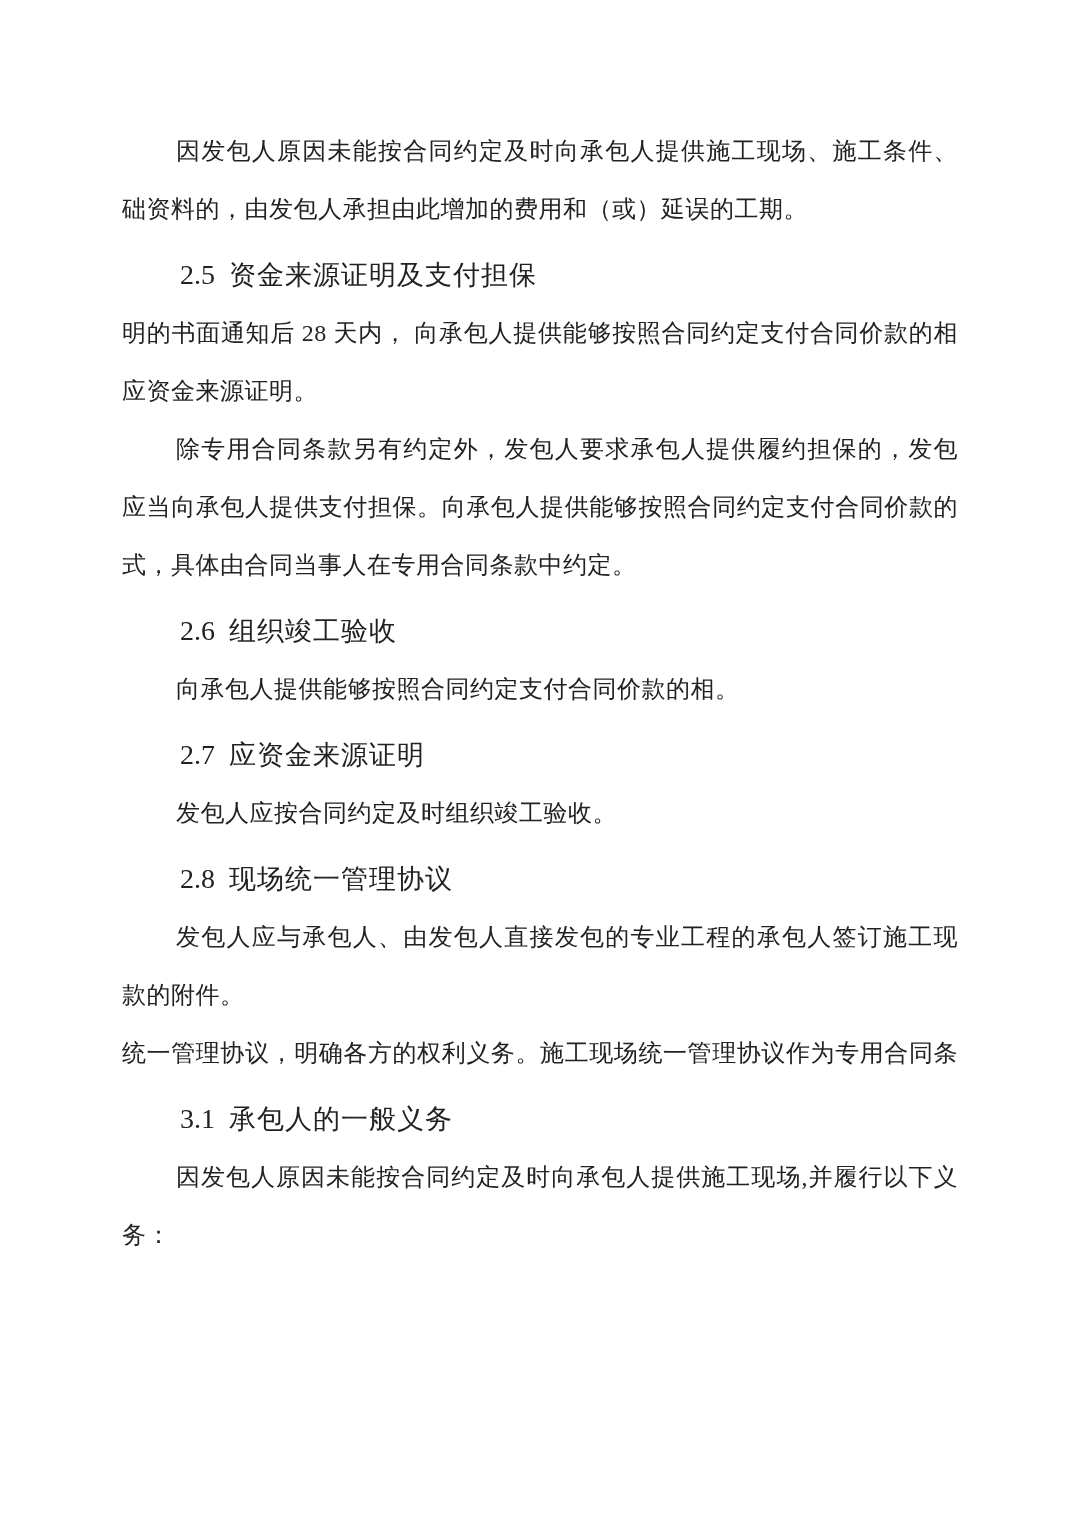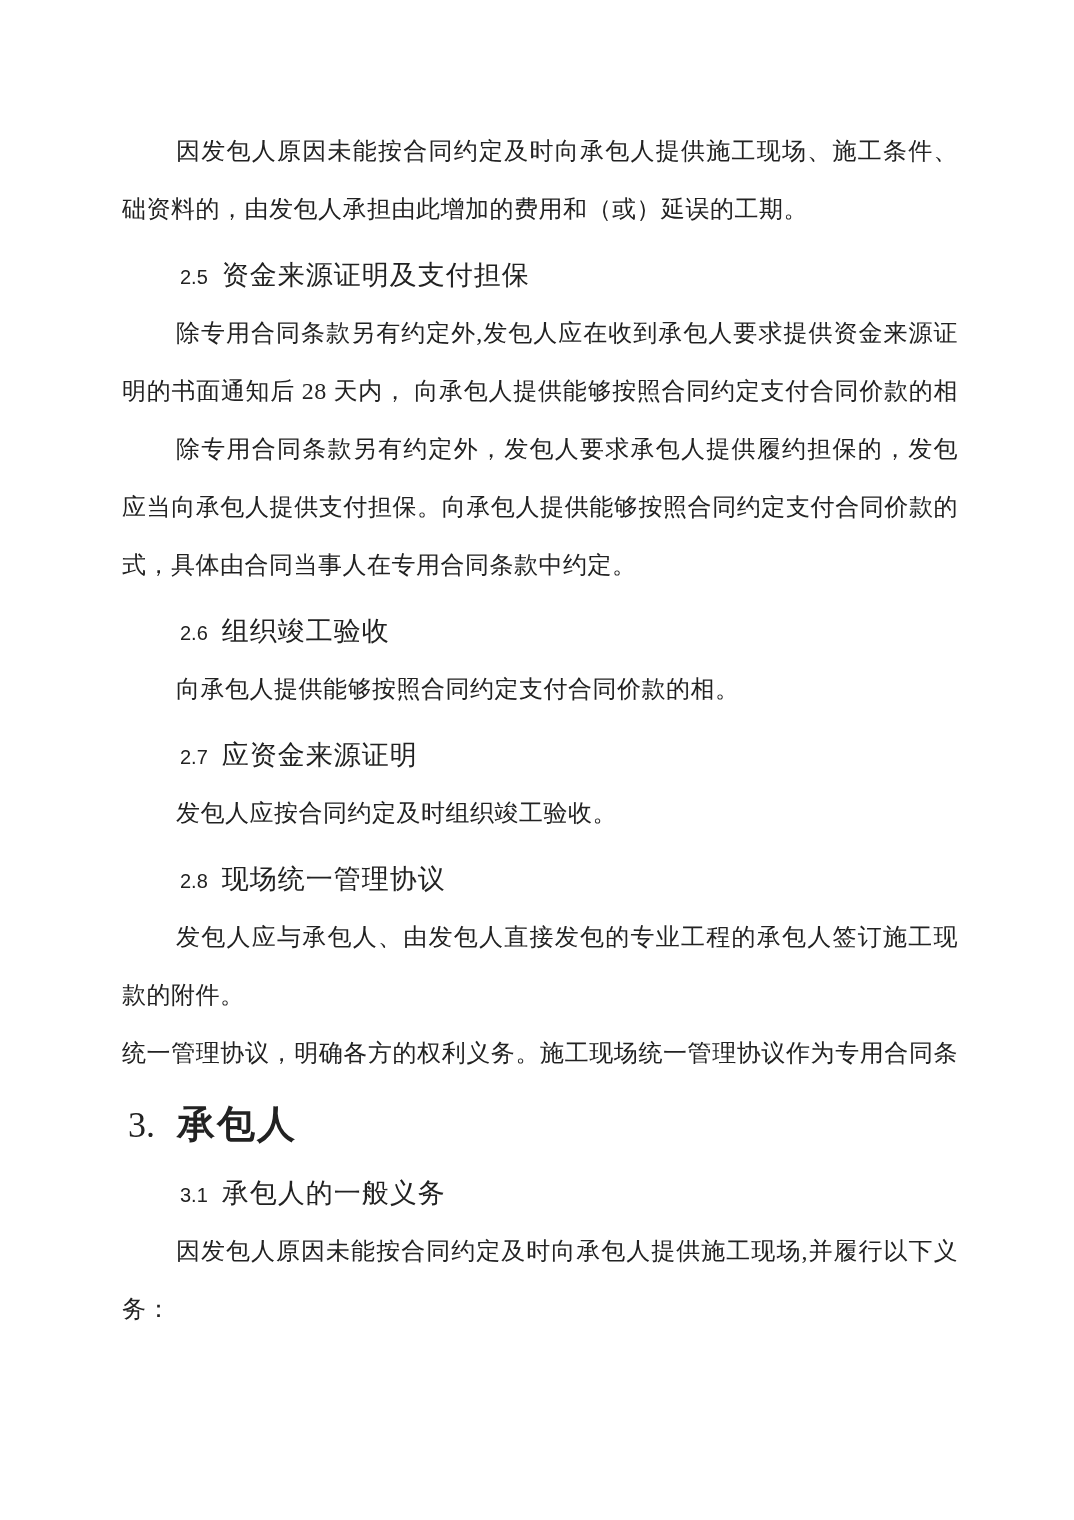--- a/index.html
+++ b/index.html
@@ -31,22 +31,22 @@
   .para .line.first { text-indent: 54px; }
   .para .line.end { text-align: center; text-align-last: left; }
   
   .h2 {
     margin: 8px 0 0 58px;
     line-height: 58px;
     height: 58px;
     white-space: nowrap;
   }
   .h2 .num {
-    font-family: Liberation Sans, sans-serif;
-    font-size: 20px;
+    font-family: Liberation Serif, serif;
+    font-size: 28px;
     margin-right: 14px;
     margin-top: 20px;
   }
   .h2 .ttl {
     font-size: 27px;
     letter-spacing: 1px;
   }
   
   .h1 {
     margin: 10px 0 0 6px;
@@ -69,42 +69,41 @@
 <body>
 
 <div class="page" style="background: rgb(255, 255, 255); color: rgb(34, 34, 34);">
   <div class="content">
       <div class="para">
         <div class="line first">因发包人原因未能按合同约定及时向承包人提供施工现场、施工条件、基</div>
         <div class="line end">础资料的，由发包人承担由此增加的费用和（或）延误的工期。</div>
       </div>
       <div class="h2"><span class="num">2.5</span><span class="ttl">资金来源证明及支付担保</span></div>
       <div class="para">
-        <div class="line first">除专用合同条款另有约定外,发包人应在收到承包人要求提供资金来源证</div>
         <div class="line">明的书面通知后 28 天内， 向承包人提供能够按照合同约定支付合同价款的相</div>
+        <div class="line end">应资金来源证明。</div>
       </div>
       <div class="para">
         <div class="line first">除专用合同条款另有约定外，发包人要求承包人提供履约担保的，发包人</div>
         <div class="line">应当向承包人提供支付担保。向承包人提供能够按照合同约定支付合同价款的相</div>
         <div class="line end">式，具体由合同当事人在专用合同条款中约定。</div>
       </div>
       <div class="h2"><span class="num">2.6</span><span class="ttl">组织竣工验收</span></div>
       <div class="para">
         <div class="line first end">向承包人提供能够按照合同约定支付合同价款的相。</div>
       </div>
       <div class="h2"><span class="num">2.7</span><span class="ttl">应资金来源证明</span></div>
       <div class="para">
         <div class="line first end">发包人应按合同约定及时组织竣工验收。</div>
       </div>
       <div class="h2"><span class="num">2.8</span><span class="ttl">现场统一管理协议</span></div>
       <div class="para">
         <div class="line first">发包人应与承包人、由发包人直接发包的专业工程的承包人签订施工现场</div>
         <div class="line end">款的附件。</div>
         <div class="line">统一管理协议，明确各方的权利义务。施工现场统一管理协议作为专用合同条</div>
       </div>
-      <div class="h1"><span class="num">3.</span><span class="ttl">承包人</span></div>
       <div class="h2"><span class="num">3.1</span><span class="ttl">承包人的一般义务</span></div>
       <div class="para">
         <div class="line first">因发包人原因未能按合同约定及时向承包人提供施工现场,并履行以下义</div>
         <div class="line end">务：</div>
       </div>
     </div>
 </div>
 
 </body></html>

